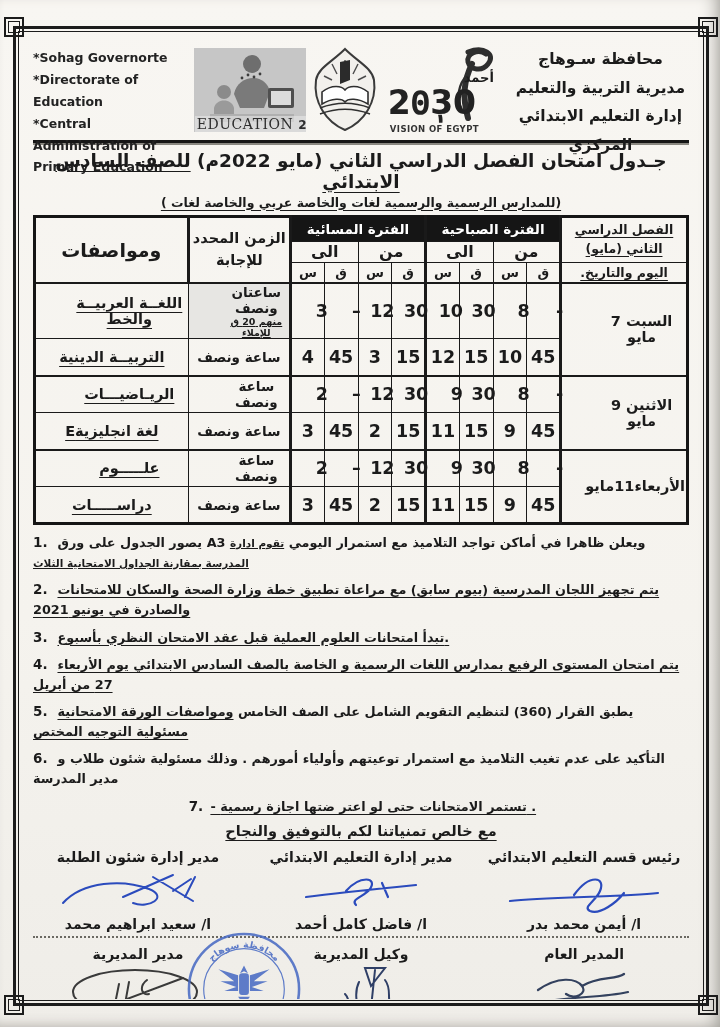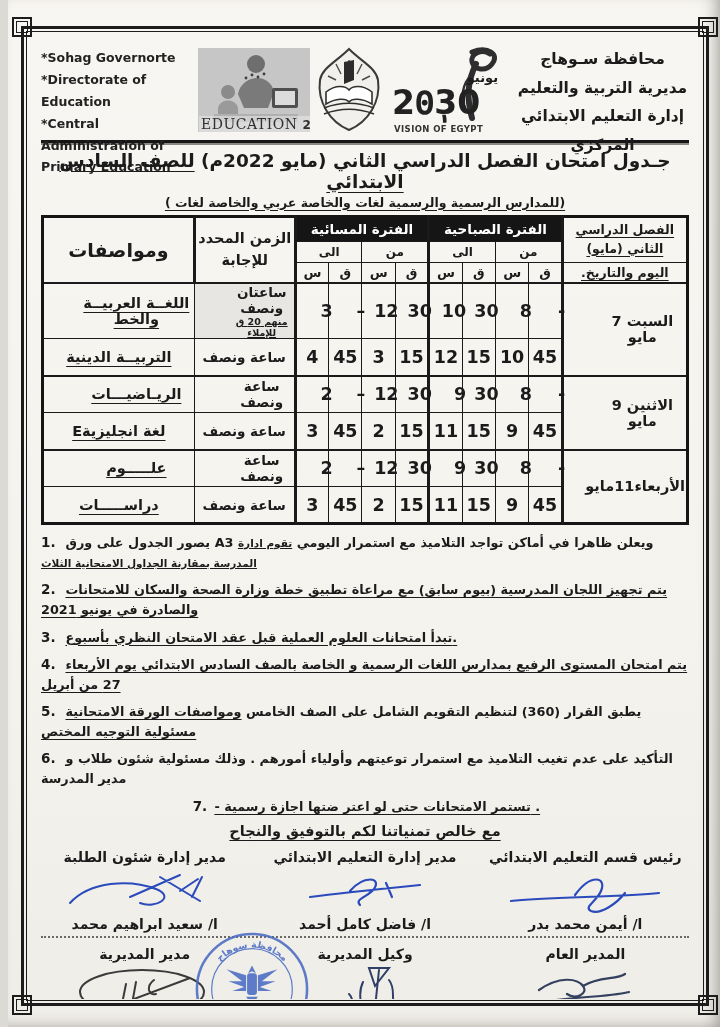--- a/index.html
+++ b/index.html
@@ -8,21 +8,20 @@
     background: #dcdad5;
     font-family: "DejaVu Sans", sans-serif;
     color: #1b1b1b;
     overflow: hidden;
     position: relative;
   }
   .page {
     position: absolute; inset: 0;
     background: linear-gradient(180deg,#f8f6f2 0%,#f5f3ee 60%,#efede8 100%);
     box-shadow: inset -14px 0 18px -12px #9a9892, inset 0 -10px 14px -10px #b5b3ae;
-    margin-left: 8px;
   }
   .frame {
     position: absolute; left: 13px; right: 11px; top: 26px; bottom: 21px;
     border: 3px solid #1c1c1c;
   }
   .frame-inner { position: absolute; inset: 2px; border: 1.5px solid #1c1c1c; }
   .corner { position: absolute; width: 20px; height: 20px; border: 2px solid #1c1c1c; background: transparent; }
   .corner::after { content:""; position:absolute; inset:2px; border:1px solid #1c1c1c; }
   .c-tl { left: -12px; top: -12px; } .c-tr { right: -12px; top: -12px; }
   .c-bl { left: -12px; bottom: -12px; } .c-br { right: -12px; bottom: -12px; }
@@ -53,21 +52,21 @@
   .title { direction: rtl; text-align: center; font-weight: bold; font-size: 18.5px; margin-top: 3px; }
   .title .u2 { text-decoration: underline; text-underline-offset: 4px; }
   .subtitle { direction: rtl; text-align: center; font-weight: bold; font-size: 12.5px; text-decoration: underline; text-underline-offset: 3px; margin: 3px 0 5px; }
 
   
   table { width: 100%; border-collapse: collapse; direction: rtl; table-layout: fixed; border: 3px solid #151515; }
   th, td { border: 1.4px solid #1a1a1a; text-align: center; vertical-align: middle; font-weight: bold; padding: 0 1px; }
   .thL { border-left-width: 3px !important; }
   th.band { background: #151515; color: #fff; font-size: 13.5px; height: 25px; }
   th.sem { font-size: 12.5px; line-height: 1.5; text-decoration: underline; text-underline-offset: 3px; }
-  th.fromto { font-size: 12px; height: 21px; }
+  th.fromto { font-size: 16px; height: 21px; }
   th.sq { font-size: 13px; height: 21px; }
   th.dayh { font-size: 12.5px; text-decoration: underline; text-underline-offset: 3px; }
   th.timeh { font-size: 14.5px; line-height: 1.5; }
   th.subjh { font-size: 19px; }
   td.num { font-size: 17.5px; height: 37px; font-family: "DejaVu Sans", sans-serif; }
   td.day { font-size: 14.5px; }
   td.subj { font-size: 14.5px; }
   td.subj span { text-decoration: underline; text-underline-offset: 4px; }
   td.dur { font-size: 13.5px; }
   td.dur .note-sm { display: block; font-size: 9.5px; text-decoration: underline; }
@@ -153,21 +152,21 @@
             <path d="M12,46 C22,38 32,40 35,44 C38,40 48,38 58,46 L58,58 C48,52 38,52 35,56 C32,52 22,52 12,58 Z" fill="#fff" stroke="#2f2f2f" stroke-width="1.6"></path>
             <path d="M10,62 C26,56 44,56 60,62 M10,68 C26,62 44,62 60,68" fill="none" stroke="#2f2f2f" stroke-width="1.6"></path>
           </svg>
 
           <div class="v2030">
             <svg viewBox="0 0 128 92" style="position:absolute;inset:0">
               <path d="M84,8 C100,2 112,10 104,20 C98,28 86,26 84,18 C82,10 94,4 102,10" fill="none" stroke="#2e2e2e" stroke-width="5" stroke-linecap="round"></path>
               <path d="M88,20 C80,36 78,52 84,74" fill="none" stroke="#2e2e2e" stroke-width="6" stroke-linecap="round"></path>
               <path d="M84,30 C74,40 72,54 78,66" fill="none" stroke="#2e2e2e" stroke-width="2.4"></path>
             </svg>
-            <div class="v-word">يونيو</div>
+            <div class="v-word">أحمد</div>
             <div class="v-nums">20ٖ30</div>
             <div class="v-cap">VISION OF EGYPT</div>
           </div>
         </div>
 
         <div class="hdr-ar">
           <div>محافظة سـوهاج</div>
           <div>مديرية التربية والتعليم</div>
           <div>إدارة التعليم الابتدائي المركزي</div>
         </div>

